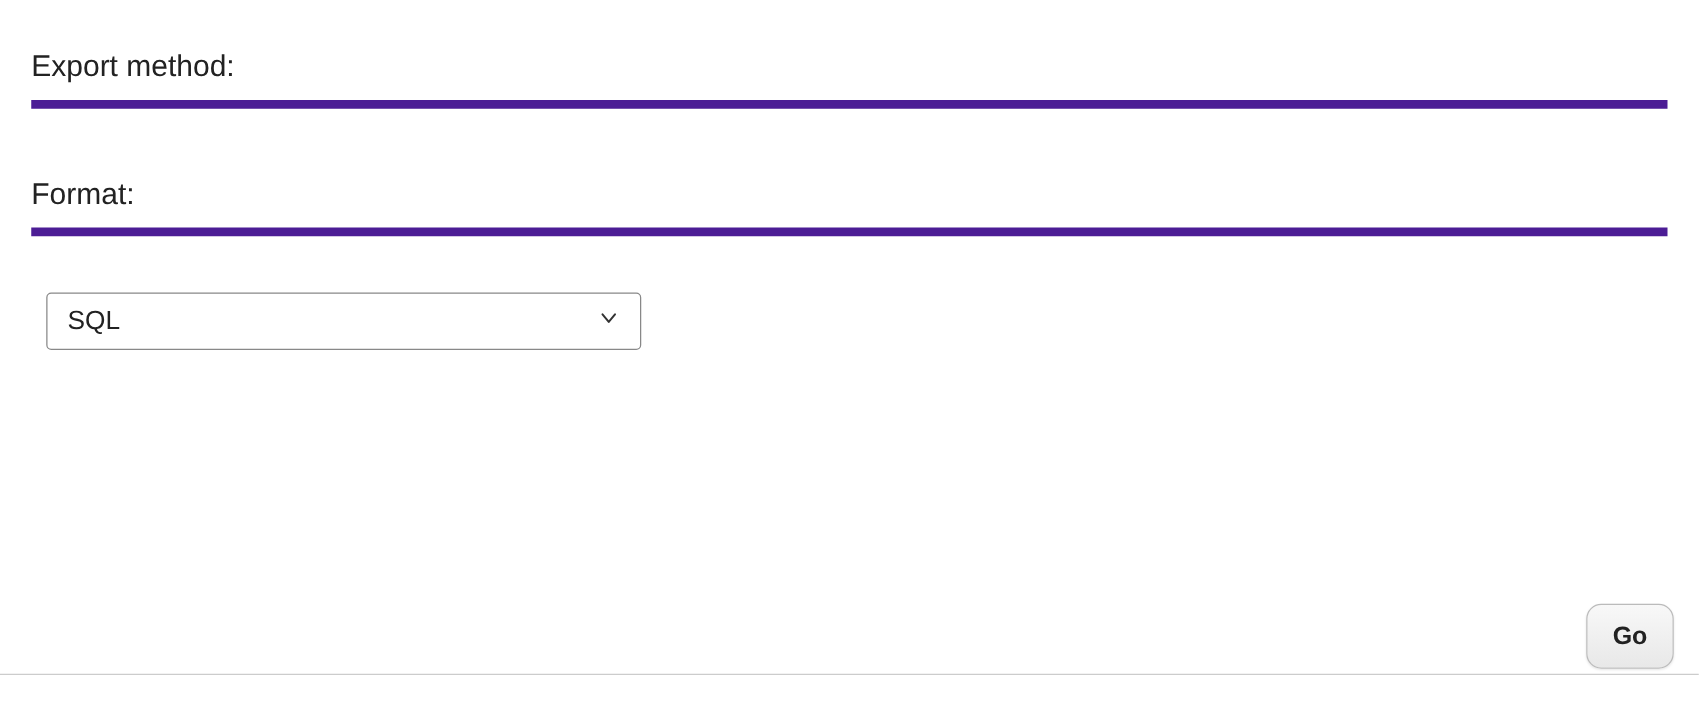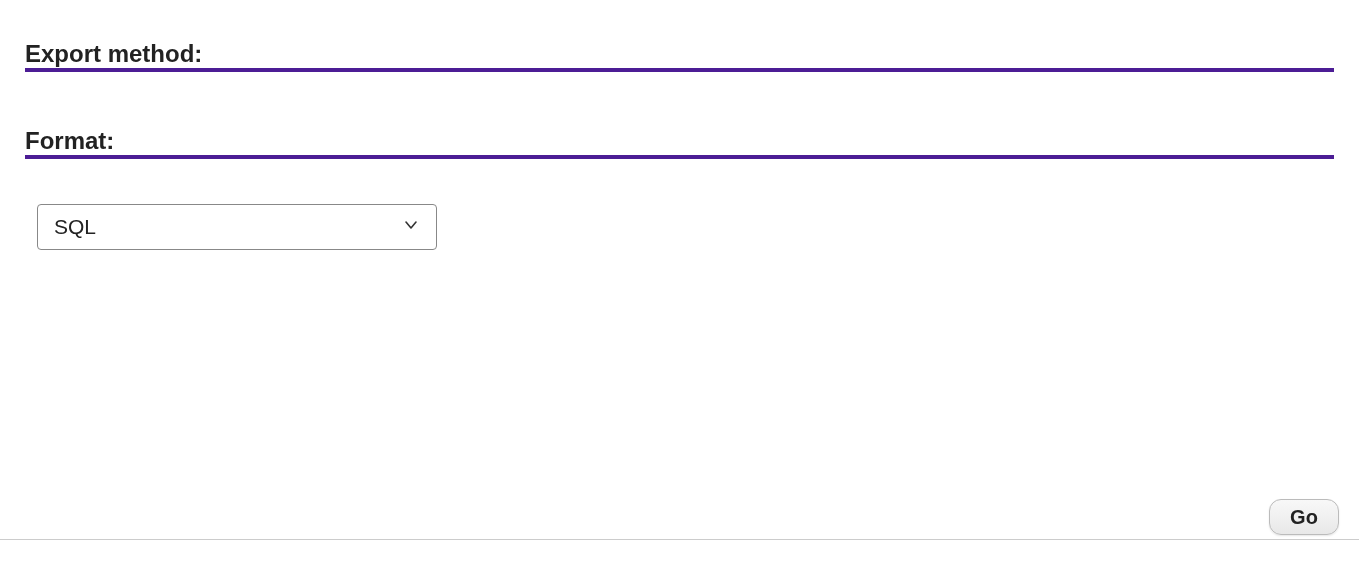--- a/index.html
+++ b/index.html
@@ -12,24 +12,24 @@
       background: #ffffff;
       width: 1359px;
       height: 570px;
       padding: 0;
     }
     .container {
       padding: 40px 25px 0 25px;
     }
     .section-header {
       font-size: 24px;
-      font-weight: bold;
+      font-weight: normal;
       color: #222;
-      padding-bottom: 0;
-      border-bottom: 4px solid #4c1d95;
+      padding-bottom: 12px;
+      border-bottom: 7px solid #4c1d95;
       margin-bottom: 25px;
     }
     .radio-group {
       padding-left: 90px;
       margin-bottom: 50px;
     }
     .radio-row {
       display: flex;
       align-items: center;
       margin-bottom: 42px;
@@ -73,21 +73,21 @@
     }
     .select-wrapper {
       margin-top: 20px;
       margin-left: 12px;
       position: relative;
       display: inline-block;
     }
     .format-select {
       appearance: none;
       -webkit-appearance: none;
-      width: 400px;
+      width: 476px;
       height: 46px;
       padding: 0 16px;
       font-size: 21px;
       color: #222;
       background: #fff;
       border: 1px solid #888;
       border-radius: 4px;
       cursor: pointer;
       text-align: left;
     }
@@ -104,21 +104,21 @@
       left: 0;
       right: 0;
       border-top: 1px solid #ccc;
       height: 0;
     }
     .go-button {
       position: absolute;
       right: 20px;
       bottom: 35px;
       width: 70px;
-      height: 36px;
+      height: 52px;
       background: linear-gradient(to bottom, #f8f8f8, #e8e8e8);
       border: 1px solid #bbb;
       border-radius: 12px;
       font-size: 20px;
       font-weight: bold;
       color: #222;
       cursor: pointer;
       box-shadow: 0 1px 2px rgba(0,0,0,0.1);
     }
   </style>

